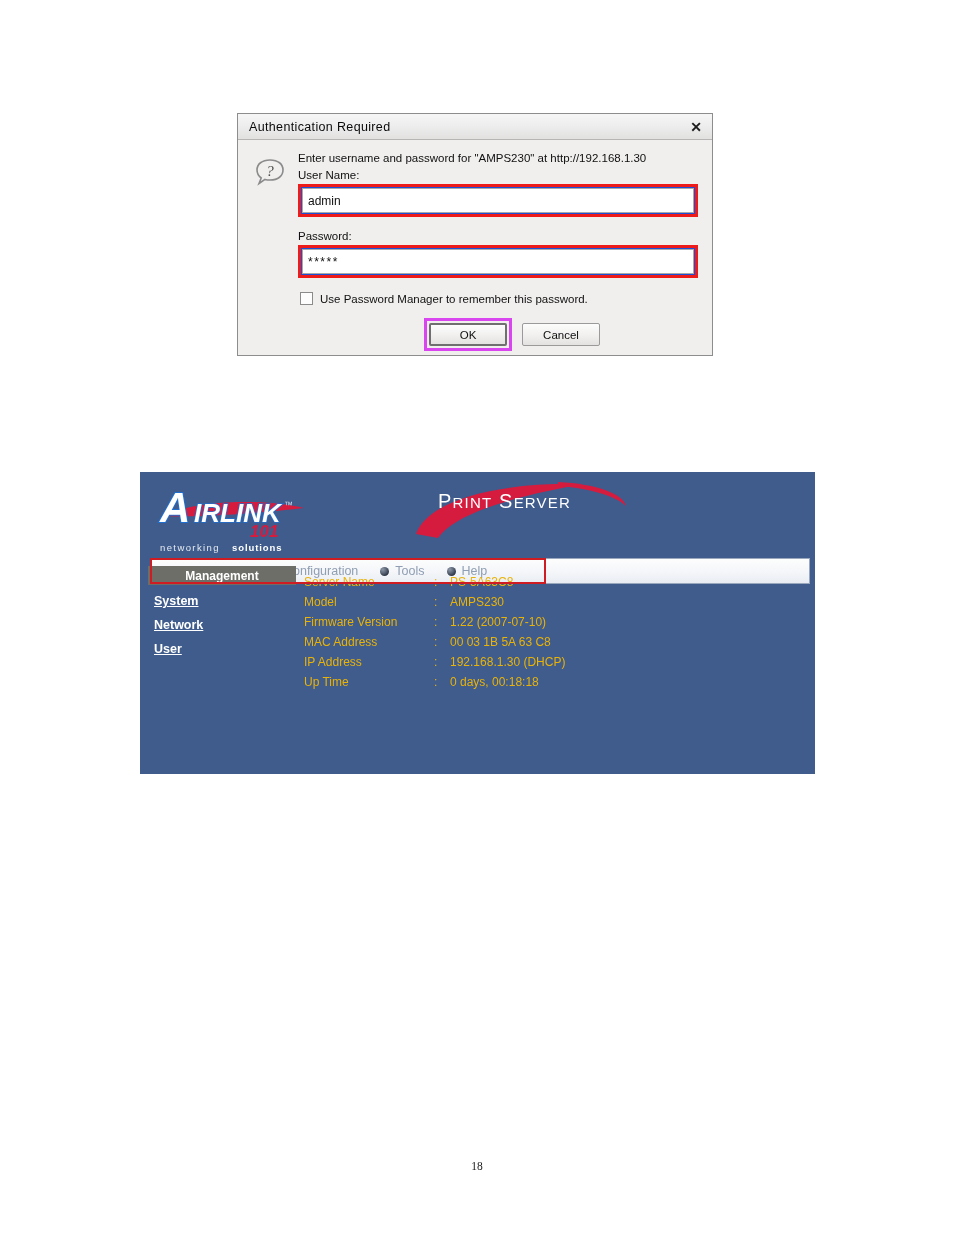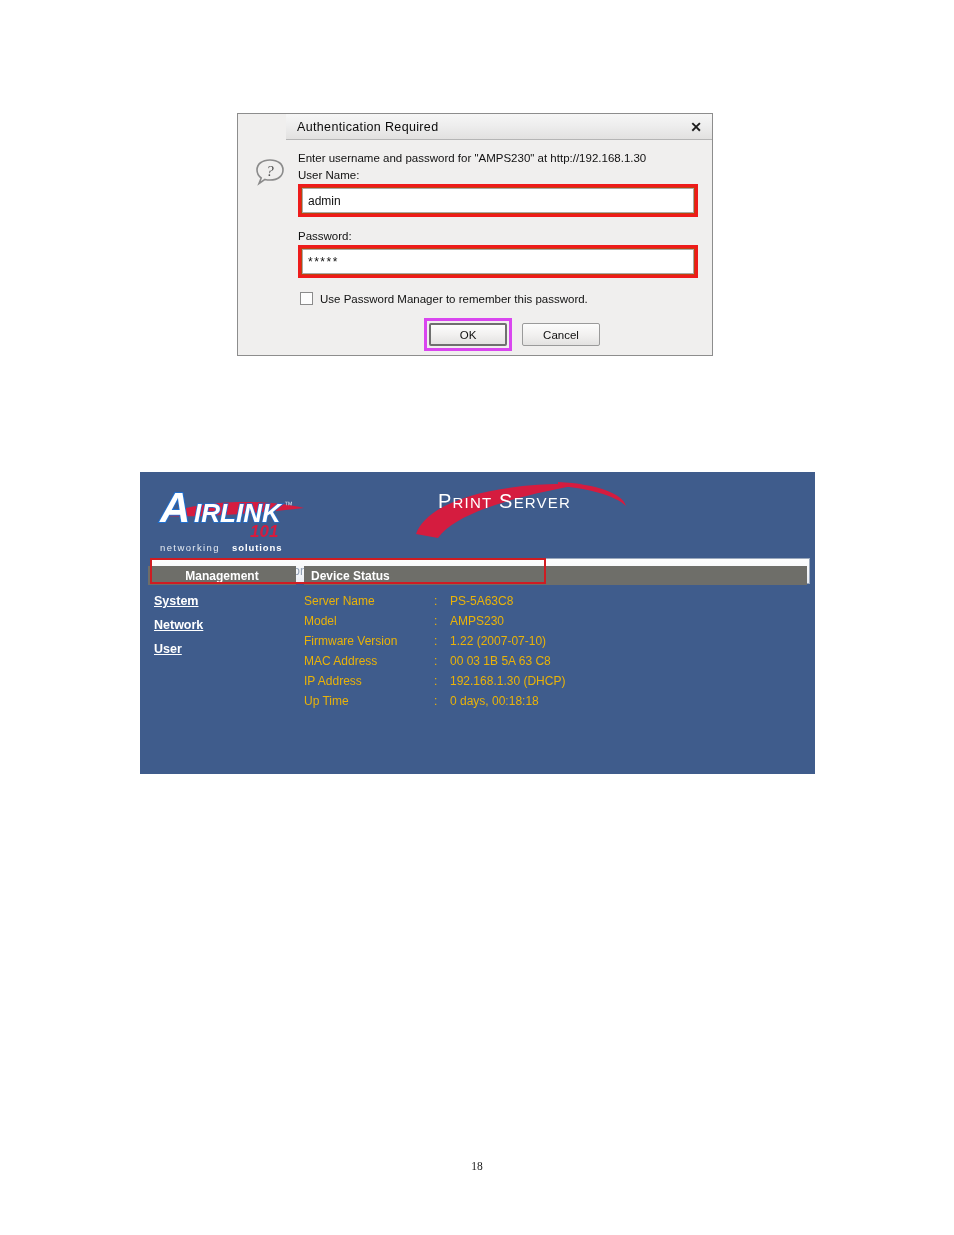--- a/index.html
+++ b/index.html
@@ -28,21 +28,20 @@
   }
   .auth-titlebar {
     height: 26px;
     background: linear-gradient(to bottom, #f6f6f6 0%, #eeeeee 45%, #e2e1e0 100%);
     border-bottom: 1px solid #b5b5b5;
     display: flex;
     align-items: center;
     justify-content: space-between;
     padding: 0 4px 0 11px;
     box-sizing: border-box;
-    margin-left: 48px;
   }
   .auth-title {
     font-size: 12.5px;
     color: #0a0a0a;
     letter-spacing: 0.35px;
     white-space: nowrap;
   }
   .auth-close {
     width: 24px;
     height: 20px;
@@ -79,21 +78,21 @@
     margin-bottom: 5px;
   }
   .field-label {
     font-size: 11.5px;
     color: #101010;
     margin-bottom: 3px;
   }
   .redbox {
     border: 3px solid #ee1b1b;
     padding: 1px;
-    background: #c2410c;
+    background: #1d4ed8;
     box-sizing: border-box;
   }
   .text-input {
     width: 100%;
     height: 25px;
     background: #ffffff;
     border: 1px solid #a9a9a9;
     box-sizing: border-box;
     font-family: "Liberation Sans", sans-serif;
     font-size: 12px;
@@ -418,21 +417,20 @@
     <div class="sidebar">
       <div class="sidebar-header">Management</div>
       <div class="sidebar-links">
         <div><a class="sidebar-item">System</a></div>
         <div><a class="sidebar-item">Network</a></div>
         <div><a class="sidebar-item">User</a></div>
       </div>
     </div>
 
     <div class="status-area">
-      <div class="status-header">Device Status</div>
       <table class="status-table">
         <tbody>
           <tr>
             <td class="st-label">Server Name</td>
             <td class="st-colon">:</td>
             <td class="st-value">PS-5A63C8</td>
           </tr>
           <tr>
             <td class="st-label">Model</td>
             <td class="st-colon">:</td>

